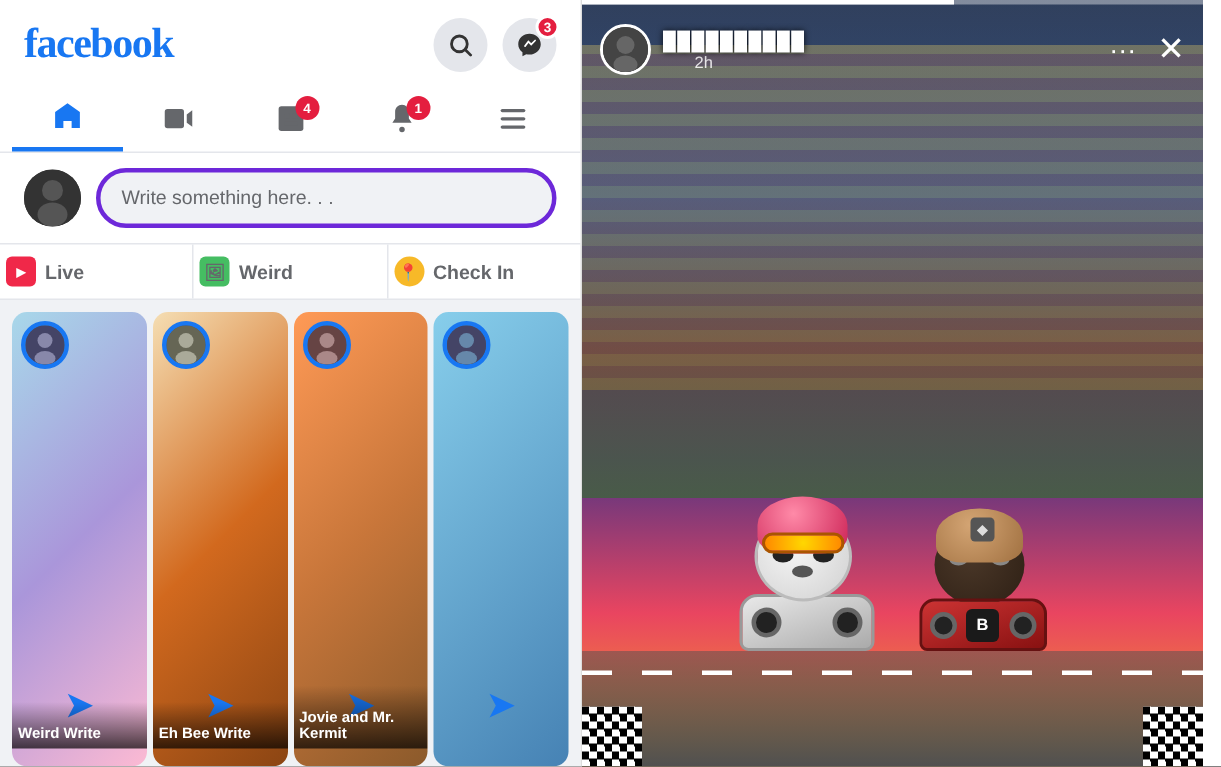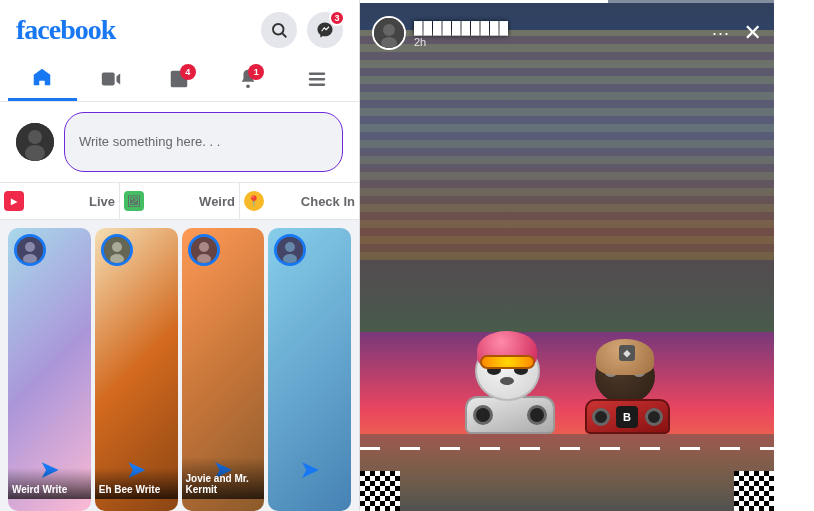--- a/index.html
+++ b/index.html
@@ -7,21 +7,21 @@
       width: 814px;
       height: 511px;
       overflow: hidden;
       display: flex;
       font-family: -apple-system, BlinkMacSystemFont, 'Segoe UI', sans-serif;
       background: #fff;
     }
 
     
     .left-panel {
-      width: 360px;
+      width: 388px;
       height: 511px;
       background: #fff;
       border-right: 1px solid #ddd;
       display: flex;
       flex-direction: column;
       overflow: hidden;
     }
 
     
     .header {
@@ -134,44 +134,44 @@
       border-radius: 50%;
       background: #333;
       flex-shrink: 0;
       overflow: hidden;
       display: flex;
       align-items: center;
       justify-content: center;
     }
     .post-input-box {
       flex: 1;
-      border: 1px solid #6d28d9;
+      border: 3px solid #6d28d9;
       border-radius: 20px;
-      padding: 20px 14px;
+      padding: 8px 14px;
       background: #f0f2f5;
       cursor: pointer;
     }
     .post-input-text {
       font-size: 13px;
       color: #65676b;
       line-height: 1.4;
     }
 
     
     .action-bar {
       display: flex;
       align-items: center;
       border-top: 1px solid #e4e6eb;
       border-bottom: 1px solid #e4e6eb;
     }
     .action-btn {
       flex: 1;
       display: flex;
       align-items: center;
-      justify-content: space-between;
+      justify-content: flex-start;
       gap: 6px;
       padding: 8px 4px;
       cursor: pointer;
       font-size: 13px;
       font-weight: 600;
       color: #65676b;
     }
     .action-btn:not(:last-child) {
       border-right: 1px solid #e4e6eb;
     }
@@ -635,21 +635,21 @@
             <svg width="30" height="30" viewBox="0 0 30 30">
               <rect width="30" height="30" fill="#444"></rect>
               <circle cx="15" cy="12" r="6" fill="#666"></circle>
               <ellipse cx="15" cy="25" rx="8" ry="6" fill="#666"></ellipse>
             </svg>
           </div>
           <div style="display:flex;flex-direction:column;">
             <div style="position:relative;display:inline-block;">
               <span style="color:#fff;font-size:12px;font-weight:700;letter-spacing:1px;text-shadow:0 0 4px rgba(0,0,0,0.8);">██████████</span>
             </div>
-            <span style="color:rgba(255,255,255,0.85);font-size:11px;">2h</span>
+            <span style="color:rgba(255,255,255,0.85);font-size:11px;margin-left:21px;">2h</span>
           </div>
         </div>
 
         <div class="story-controls" style="margin-top:6px;">
           <span class="story-dots">···</span>
           <span class="story-close" style="font-size:22px;">✕</span>
         </div>
       </div>
 
     </div>

